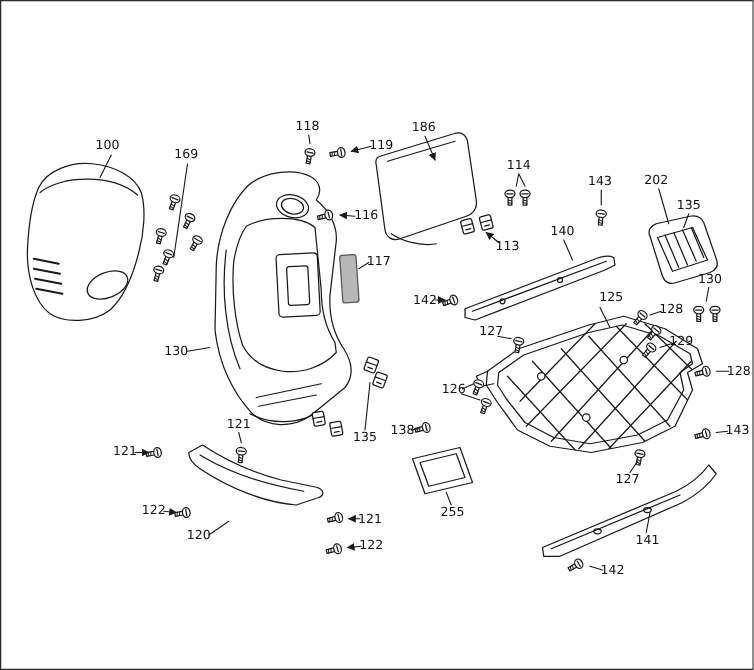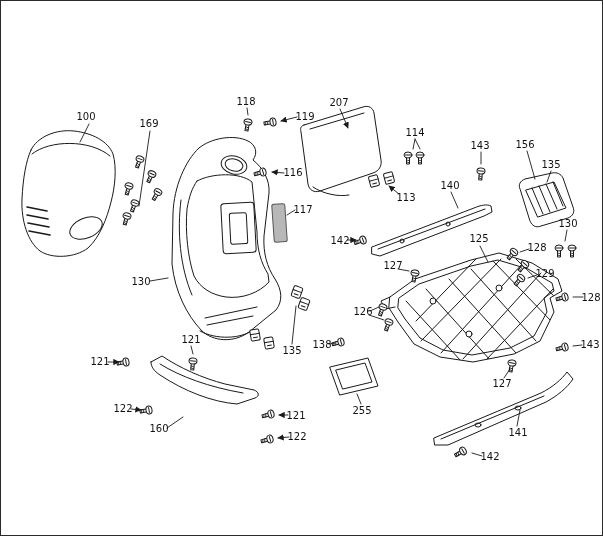--- a/index.html
+++ b/index.html
@@ -172,45 +172,45 @@
         <line x1="287" y1="414" x2="278" y2="414" marker-end="url(#arrow)"></line>
         <line x1="288" y1="436" x2="277" y2="437" marker-end="url(#arrow)"></line>
       </g>
     </g>
   </svg>
 
   <span class="lbl" style="left:85px;top:116px">100</span>
   <span class="lbl" style="left:148px;top:123px">169</span>
   <span class="lbl" style="left:245px;top:101px">118</span>
   <span class="lbl" style="left:304px;top:116px">119</span>
-  <span class="lbl" style="left:338px;top:102px">207</span>
+  <span class="lbl" style="left:338px;top:102px">186</span>
   <span class="lbl" style="left:414px;top:132px">114</span>
   <span class="lbl" style="left:479px;top:145px">143</span>
-  <span class="lbl" style="left:524px;top:144px">156</span>
+  <span class="lbl" style="left:524px;top:144px">202</span>
   <span class="lbl" style="left:550px;top:164px">135</span>
   <span class="lbl" style="left:405px;top:197px">113</span>
   <span class="lbl" style="left:292px;top:172px">116</span>
   <span class="lbl" style="left:302px;top:209px">117</span>
   <span class="lbl" style="left:449px;top:185px">140</span>
   <span class="lbl" style="left:567px;top:223px">130</span>
   <span class="lbl" style="left:339px;top:240px">142</span>
-  <span class="lbl" style="left:478px;top:238px">125</span>
+  <span class="lbl" style="left:488px;top:238px">125</span>
   <span class="lbl" style="left:392px;top:265px">127</span>
   <span class="lbl" style="left:536px;top:247px">128</span>
   <span class="lbl" style="left:544px;top:273px">129</span>
   <span class="lbl" style="left:590px;top:297px">128</span>
   <span class="lbl" style="left:140px;top:281px">130</span>
   <span class="lbl" style="left:362px;top:311px">126</span>
   <span class="lbl" style="left:589px;top:344px">143</span>
   <span class="lbl" style="left:321px;top:344px">138</span>
   <span class="lbl" style="left:291px;top:350px">135</span>
   <span class="lbl" style="left:190px;top:339px">121</span>
   <span class="lbl" style="left:99px;top:361px">121</span>
   <span class="lbl" style="left:501px;top:383px">127</span>
   <span class="lbl" style="left:122px;top:408px">122</span>
   <span class="lbl" style="left:361px;top:410px">255</span>
   <span class="lbl" style="left:295px;top:415px">121</span>
-  <span class="lbl" style="left:158px;top:428px">160</span>
+  <span class="lbl" style="left:158px;top:428px">120</span>
   <span class="lbl" style="left:296px;top:436px">122</span>
   <span class="lbl" style="left:517px;top:432px">141</span>
   <span class="lbl" style="left:489px;top:456px">142</span>
 
 </div>
 
 </body></html>

